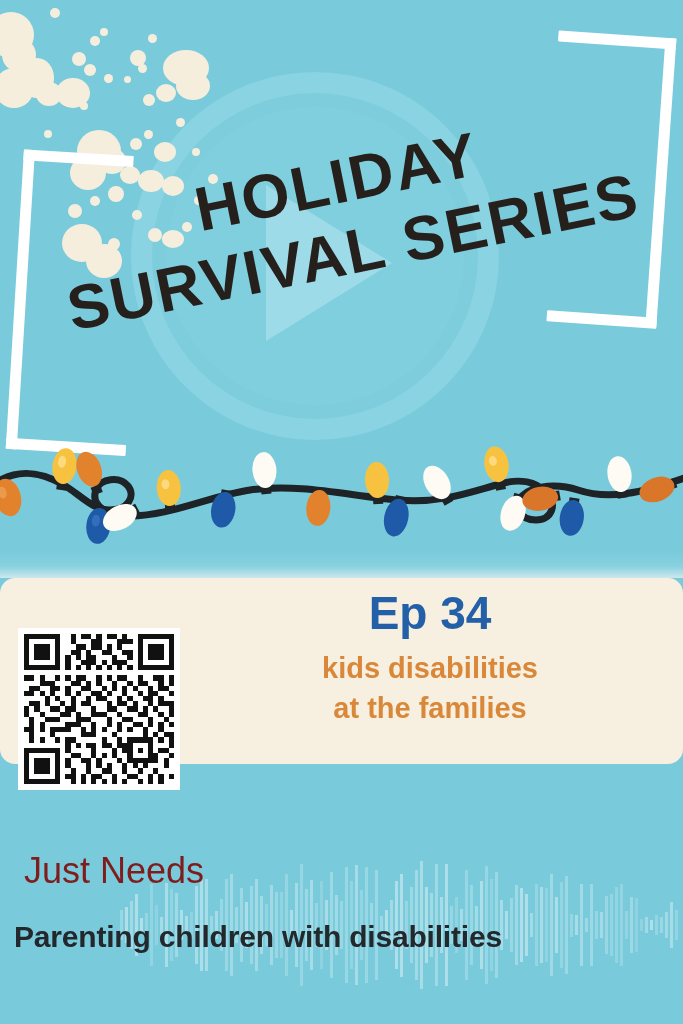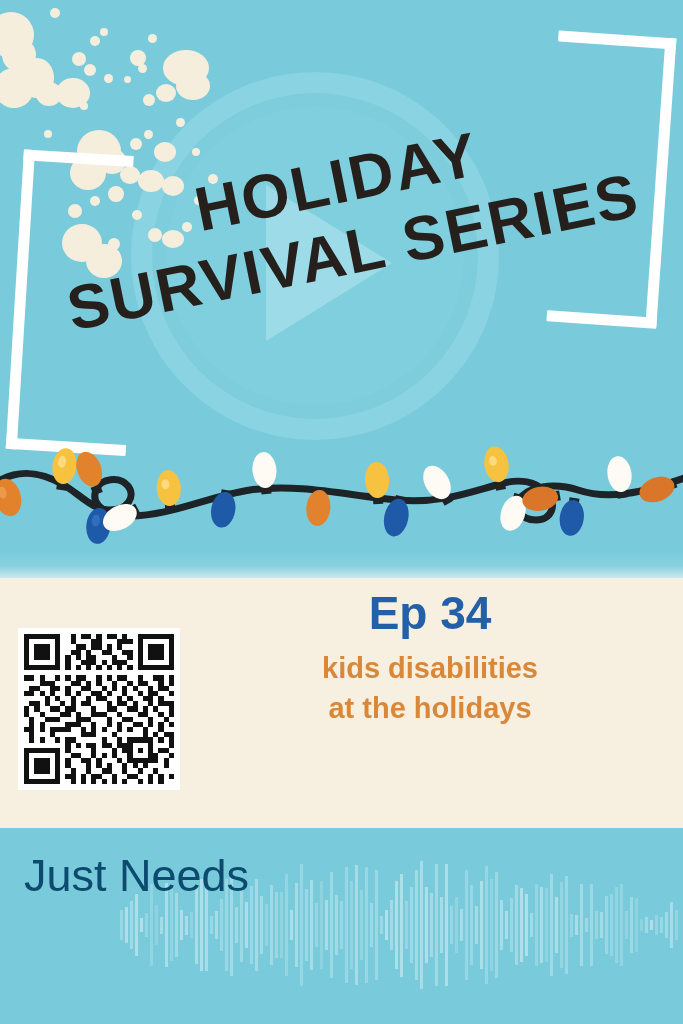--- a/index.html
+++ b/index.html
@@ -80,22 +80,23 @@
     text-align:center;
   }
   .title-line-1{font-size:62px;line-height:66px;margin-left:30px;}
   .title-line-2{font-size:62px;line-height:66px;margin-top:6px;margin-left:34px;}
 
   
   .lights{position:absolute;left:0;top:440px;width:683px;height:135px;}
 
   
   .mid{
-    position:absolute;left:0;top:578px;width:683px;height:250px;
+    position:absolute;left:0;top:578px;width:683px;height:186px;
     background:#f7efdf;
+    border-radius:15px;
   }
   .qr{
     position:absolute;left:18px;top:50px;width:162px;height:162px;
     background:#ffffff;padding:6px;box-sizing:border-box;
   }
   .qr svg{display:block;width:100%;height:100%;}
 
   .mid-text{
     position:absolute;left:185px;top:8px;width:490px;text-align:center;
   }
@@ -114,21 +115,21 @@
   
   .foot{
     position:absolute;left:0;top:828px;width:683px;height:196px;
     background:#79cbdc;overflow:hidden;
   }
   .wave{position:absolute;left:120px;top:22px;width:563px;height:150px;}
   .wave i{position:absolute;bottom:0;width:3px;background:rgba(255,255,255,.55);display:block;}
 
   .brand{
     position:absolute;left:24px;top:22px;
-    color:#0c4a6e;font-size:45px;font-weight:300;letter-spacing:0px;
+    color:#7f1d1d;font-size:36px;font-weight:300;letter-spacing:0px;
     font-family:"Liberation Sans", sans-serif;
     white-space:nowrap;
   }
   .tagline{
     position:absolute;left:14px;top:92px;
     color:#22282b;font-size:30px;font-weight:bold;letter-spacing:-0.2px;
     font-family:"Liberation Sans", sans-serif;
     white-space:nowrap;
   }
 </style>
@@ -526,21 +527,21 @@
           <rect x="22" y="28" width="1" height="1"></rect>
             <rect x="24" y="28" width="1" height="1"></rect>
         </g>
       </svg>
     </div>
 
     <div class="mid-text">
       <div class="ep-num">Ep 34</div>
       <div class="ep-title">
         <div>kids disabilities</div>
-        <div>at the holidays</div>
+        <div>at the families</div>
       </div>
     </div>
   </div>
 
   <div class="foot">
     <div class="wave" id="wave">
         <i style="left: 0px; height: 30.9584px; bottom: 59.5208px; opacity: 0.43;"></i>
         <i style="left: 5px; height: 36.3643px; bottom: 56.8179px; opacity: 0.74;"></i>
         <i style="left: 10px; height: 47.3827px; bottom: 51.3087px; opacity: 0.54;"></i>
         <i style="left: 15px; height: 62.8592px; bottom: 43.5704px; opacity: 0.71;"></i>
@@ -647,15 +648,16 @@
         <i style="left: 520px; height: 12.8668px; bottom: 68.5666px; opacity: 0.3;"></i>
         <i style="left: 525px; height: 15.2544px; bottom: 67.3728px; opacity: 0.52;"></i>
         <i style="left: 530px; height: 10.7329px; bottom: 69.6336px; opacity: 0.74;"></i>
         <i style="left: 535px; height: 19.2406px; bottom: 65.3797px; opacity: 0.37;"></i>
         <i style="left: 540px; height: 15.0787px; bottom: 67.4606px; opacity: 0.45;"></i>
         <i style="left: 545px; height: 25.5941px; bottom: 62.2029px; opacity: 0.53;"></i>
         <i style="left: 550px; height: 46.7844px; bottom: 51.6078px; opacity: 0.62;"></i>
         <i style="left: 555px; height: 30.9555px; bottom: 59.5222px; opacity: 0.37;"></i>
       </div>
     <div class="brand">Just Needs</div>
+    <div class="tagline">Parenting children with disabilities</div>
   </div>
 
 </div>
 
 </body></html>

